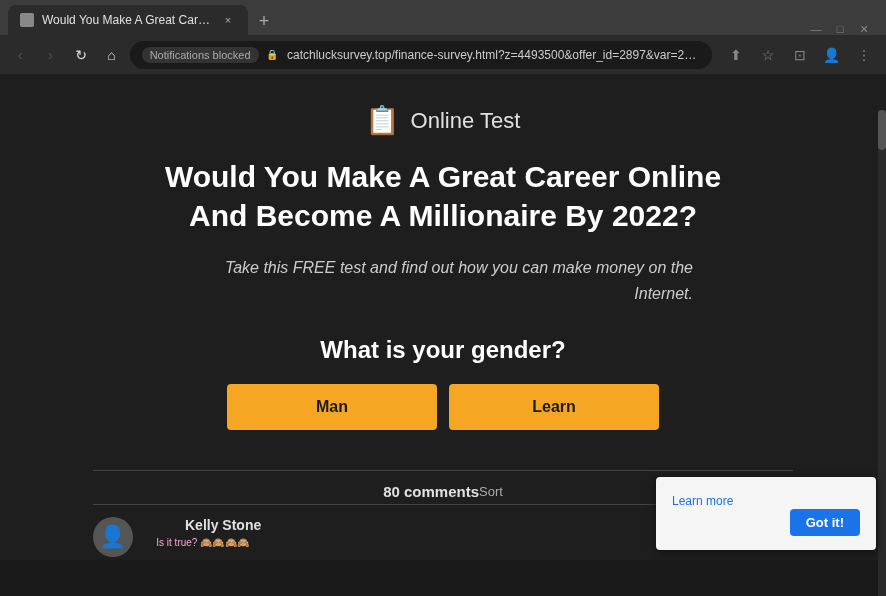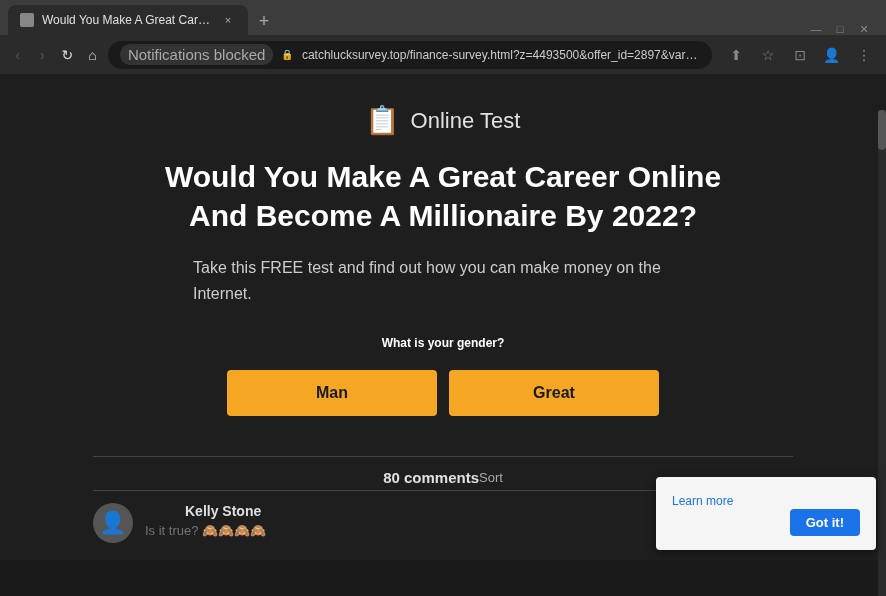--- a/index.html
+++ b/index.html
@@ -146,21 +146,21 @@
       height: 28px;
       gap: 8px;
     }
 
     .lock-icon {
       font-size: 10px;
       color: #888;
     }
 
     .notifications-blocked {
-      font-size: 15px;
+      font-size: 11px;
       color: #aaa;
       background: #333;
       border-radius: 10px;
       padding: 2px 8px;
     }
 
     .url-text {
       font-size: 12px;
       color: #ccc;
       flex: 1;
@@ -224,29 +224,30 @@
       font-weight: bold;
       text-align: center;
       line-height: 1.3;
       max-width: 600px;
       margin-bottom: 20px;
     }
 
     .sub-heading {
       color: #cccccc;
       font-size: 16px;
-      text-align: left;
+      text-align: right;
       max-width: 500px;
       line-height: 1.6;
       margin-bottom: 30px;
+      font-style: italic;
     }
 
     .gender-question {
       color: #ffffff;
-      font-size: 12px;
+      font-size: 24px;
       font-weight: bold;
       margin-bottom: 20px;
     }
 
     .gender-buttons {
       display: flex;
       gap: 12px;
       margin-bottom: 40px;
     }
 
@@ -319,22 +320,22 @@
 
     .commenter-name {
       color: #e0e0e0;
       font-size: 14px;
       font-weight: bold;
       margin-bottom: 4px;
       padding-left: 40px;
     }
 
     .comment-text {
-      color: #737373;
-      font-size: 13px;
+      color: #f9a8d4;
+      font-size: 10px;
       text-align: center;
     }
 
     
     .cookie-popup {
       position: absolute;
       bottom: 10px;
       right: 10px;
       background: #f5f5f5;
       border-radius: 4px;
@@ -443,21 +444,21 @@
   </div>
 
   <h1 class="main-heading">Would You Make A Great Career Online And Become A Millionaire By 2022?</h1>
 
   <p class="sub-heading">Take this FREE test and find out how you can make money on the Internet.</p>
 
   <p class="gender-question">What is your gender?</p>
 
   <div class="gender-buttons">
     <button class="gender-btn">Man</button>
-    <button class="gender-btn">Great</button>
+    <button class="gender-btn">Learn</button>
   </div>
 
   <div class="comments-section">
     <div class="comments-header">
       <span class="comments-count">80 comments</span>
       <span class="sort-label">Sort</span>
     </div>
     <hr class="comment-divider">
 
     <div class="comment-item">

